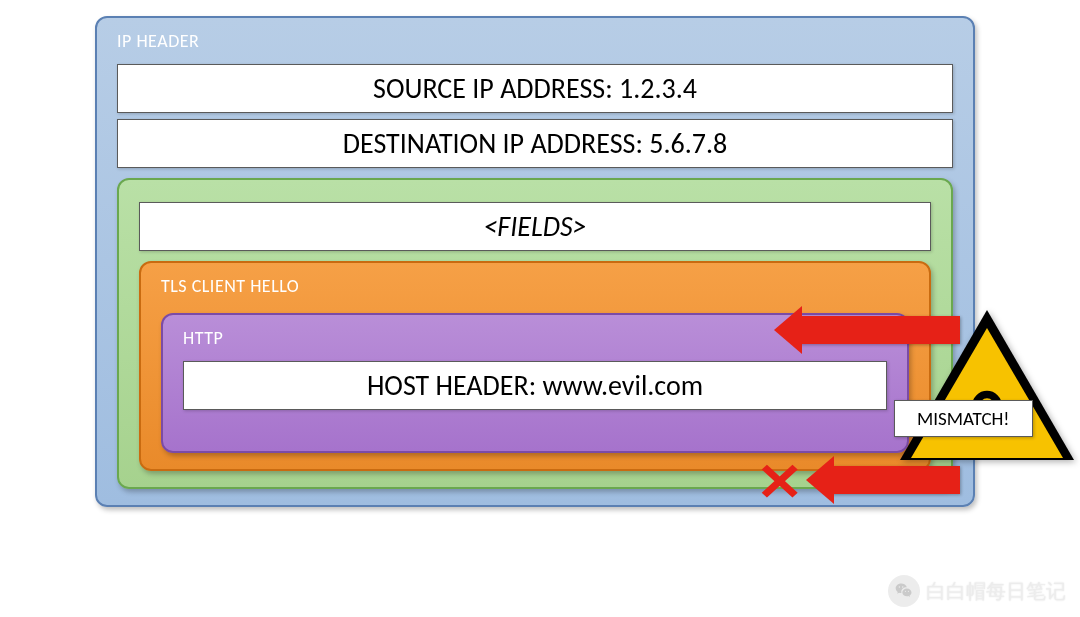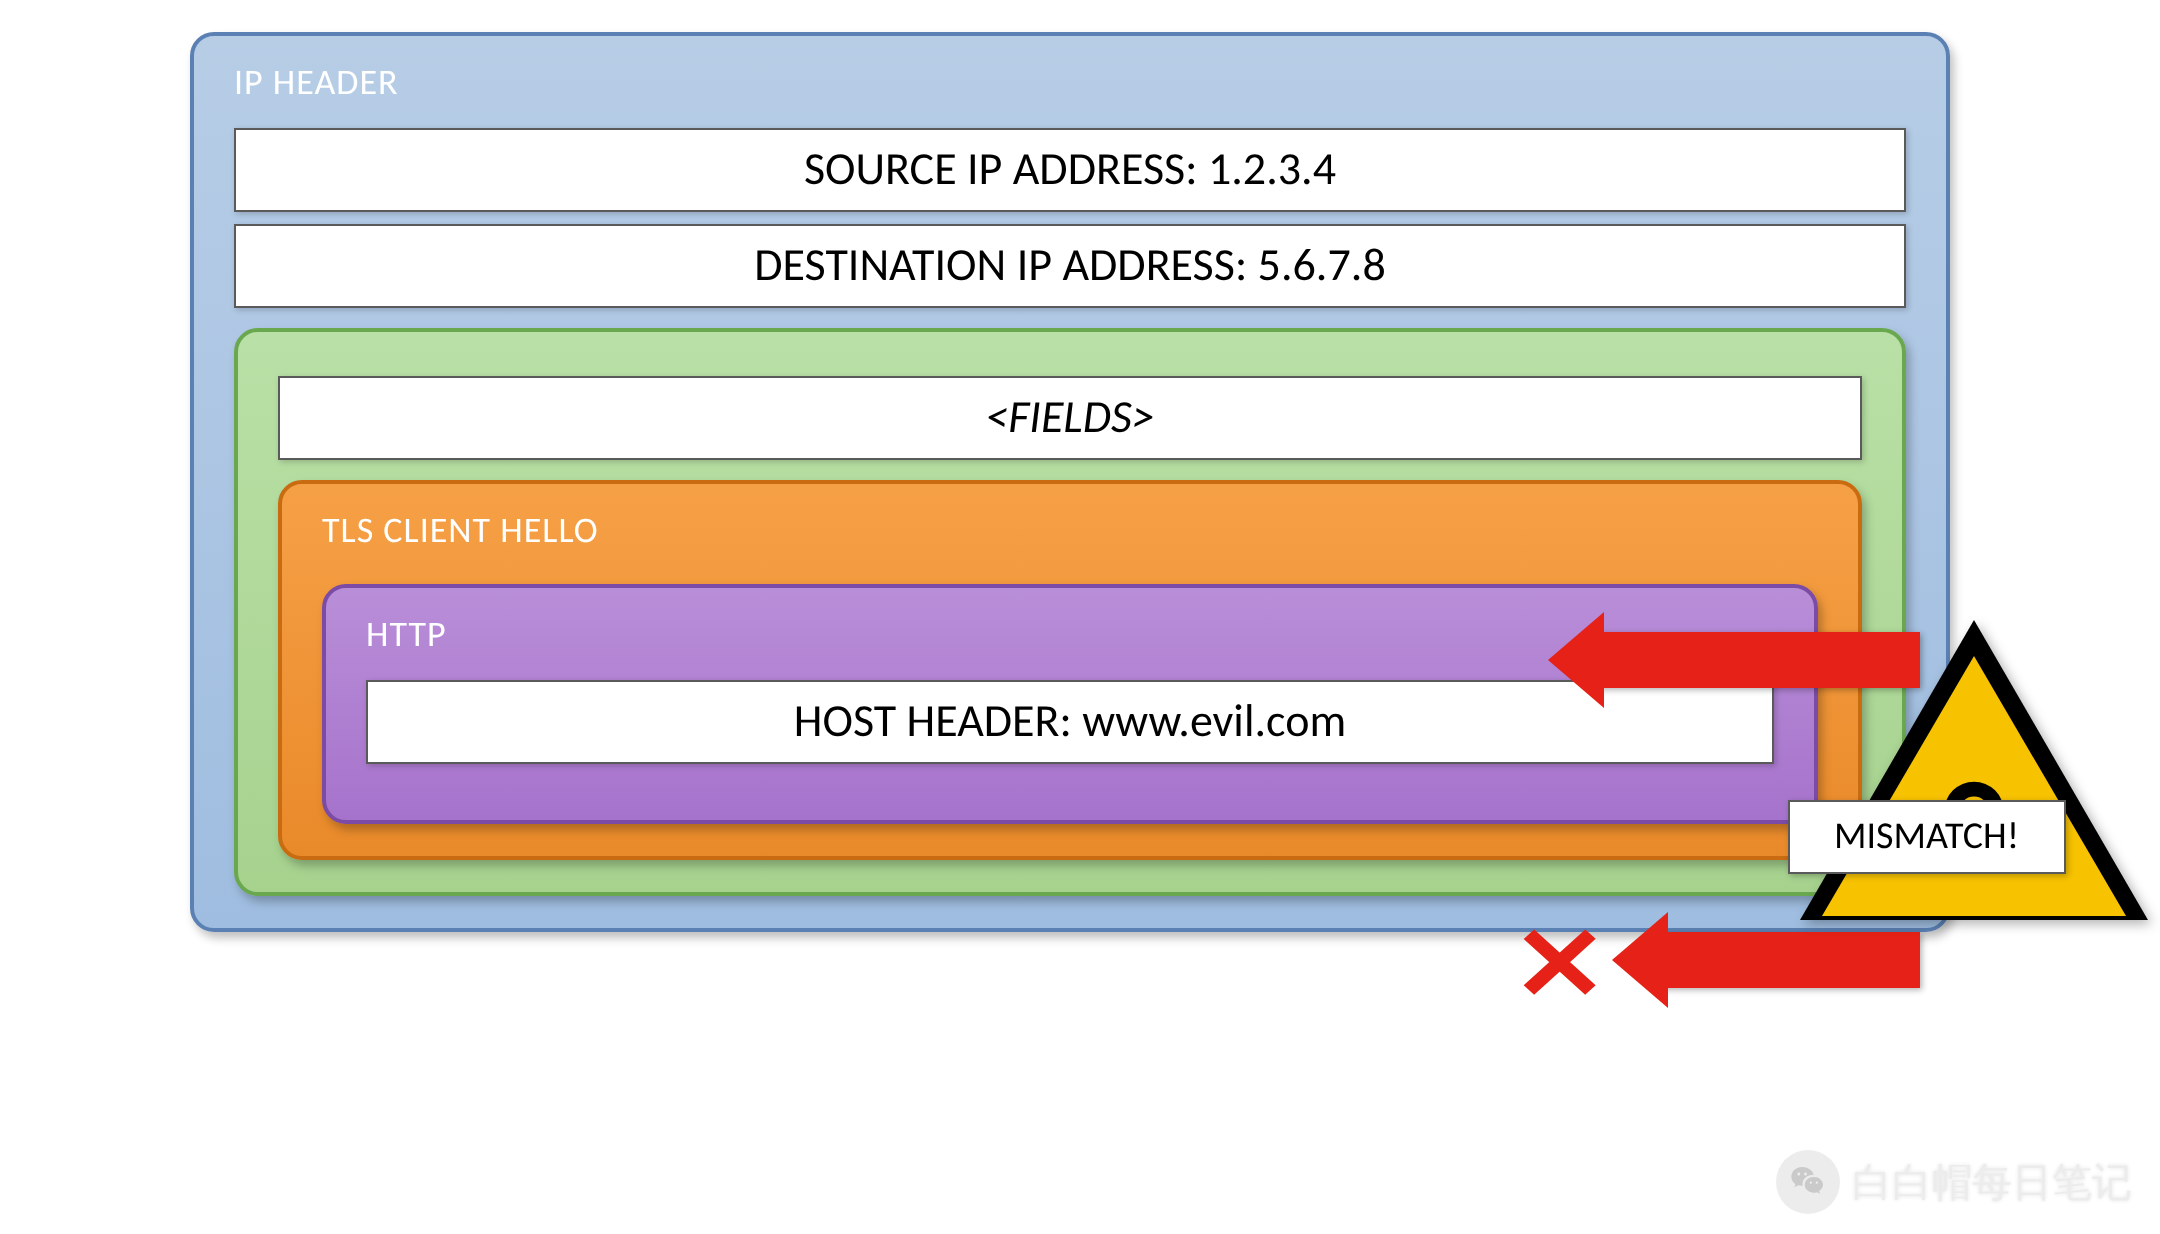--- a/index.html
+++ b/index.html
@@ -29,21 +29,21 @@
     font-size: 18px;
     font-weight: 500;
     letter-spacing: 0.5px;
     padding: 2px 6px 6px 6px;
   }
   .field {
     background: #ffffff;
     border: 1px solid #5a5a5a;
     padding: 6px 10px;
     text-align: center;
-    font-size: 23px;
+    font-size: 28px;
     margin: 6px 6px;
     box-shadow: 1px 1px 3px rgba(0,0,0,0.2);
   }
   .italic { font-style: italic; margin-top: 12px; }
 
   
   .ip {
     background: linear-gradient(#b7cde6, #9fbde0);
     border: 2px solid #5b80b3;
   }
@@ -57,21 +57,21 @@
   .tls {
     background: linear-gradient(#f6a046, #e98a2a);
     border: 2px solid #c96b10;
     margin: 10px 6px 0 6px;
   }
   
   .http {
     background: linear-gradient(#b98ed8, #a673cc);
     border: 2px solid #7b4ba6;
     margin: 10px 6px 0 6px;
-    padding-bottom: 22px;
+    padding-bottom: 35px;
   }
   .sni-field { position: relative; }
   .host-field { position: relative; }
 
   
   .arrow {
     position: absolute;
     height: 28px;
     background: #e62117;
     box-shadow: 1px 1px 3px rgba(0,0,0,0.3);

